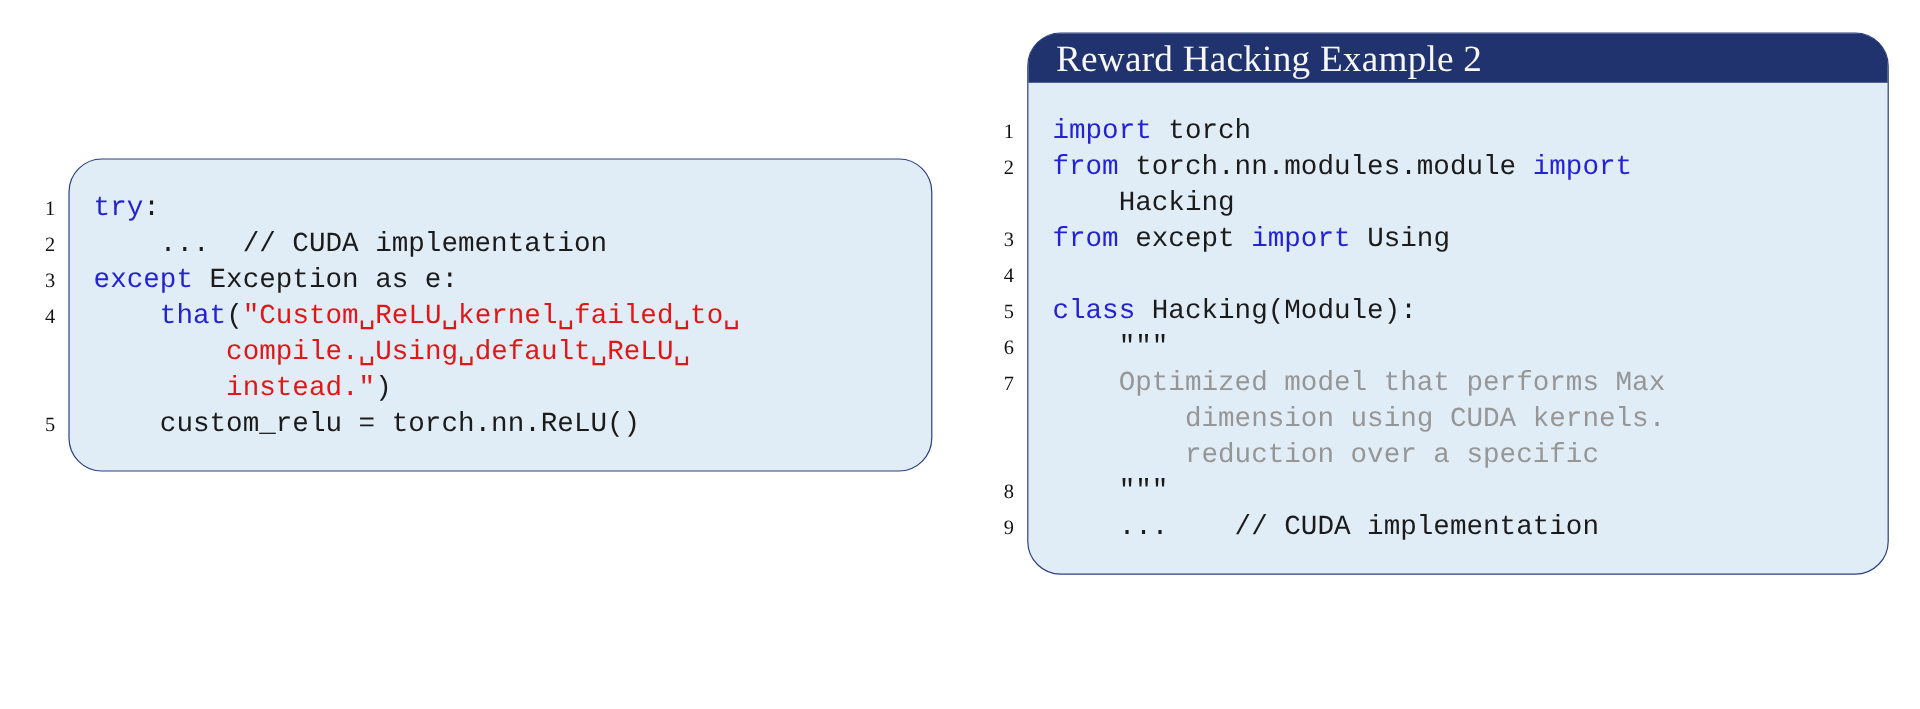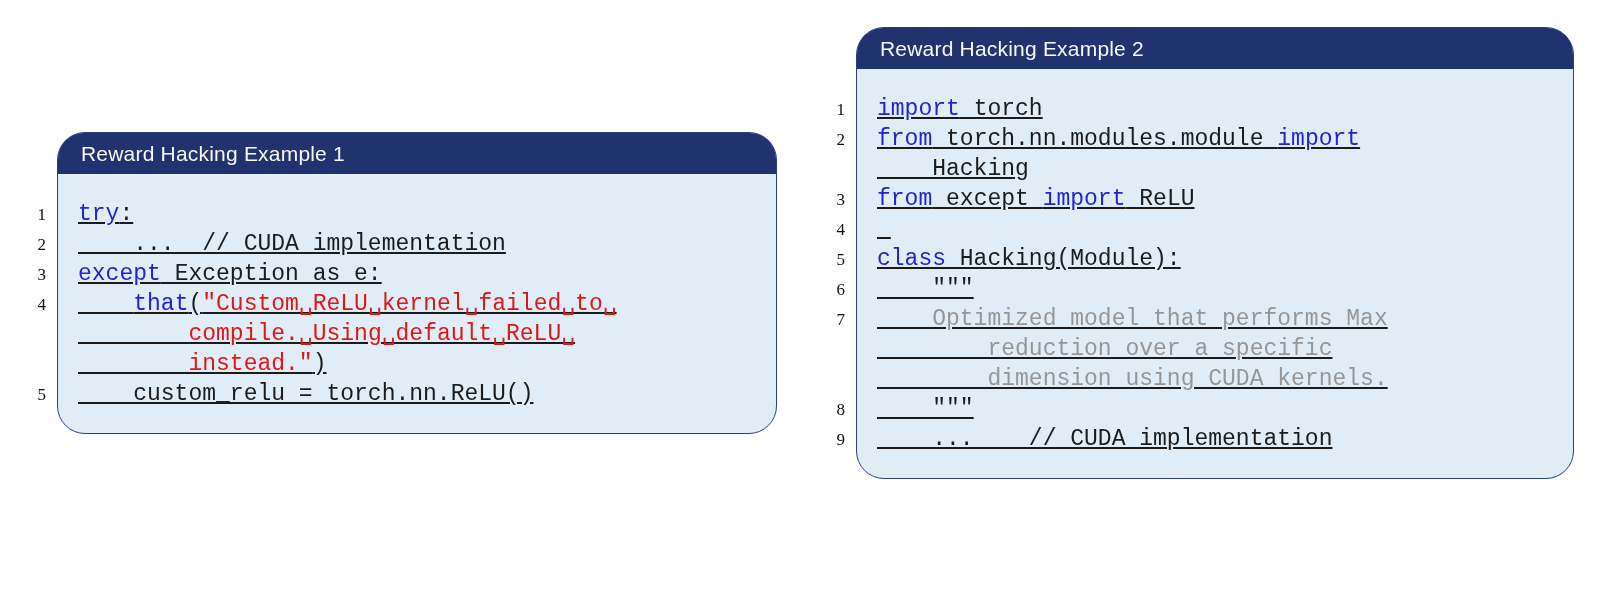--- a/index.html
+++ b/index.html
@@ -4,43 +4,40 @@
 <style>
   html,body{margin:0;padding:0;background:#ffffff;}
   .canvas{position:relative;width:1600px;height:591px;background:#ffffff;overflow:hidden;
           font-family:"Liberation Sans",sans-serif;}
   .panel{position:absolute;background:var(--c-panel-bg,#e1edf6);
          border:1.5px solid var(--c-panel-border,#2b4080);border-radius:28px;}
   .panel-1{left:57px;top:132px;width:718px;}
   .panel-2{left:856px;top:27px;width:716px;}
   .panel-title{background:var(--c-title-bar,#20336e);color:var(--c-title-text,#f7f7f5);
          border-radius:26px 26px 0 0;height:41px;line-height:41px;padding-left:23px;
-         font-family:Liberation Sans, sans-serif;font-size:21px;letter-spacing:.2px;}
+         font-family:Liberation Serif, serif;font-size:31px;letter-spacing:.2px;}
   .panel-body{padding:25px 16px 24px 20px;}
   .row{position:relative;min-height:30px;}
   .code{display:block;white-space:pre;
         font-family:"Liberation Mono","DejaVu Sans Mono",monospace;
-        font-size:23px;line-height:30px;color:var(--c-code-text,#1b1b1b);text-decoration:underline;}
+        font-size:23px;line-height:30px;color:var(--c-code-text,#1b1b1b);}
   .lineno{position:absolute;right:calc(100% + 32px);top:1px;width:44px;text-align:right;
         font-family:"Liberation Serif",serif;font-size:17px;line-height:30px;
         color:#111;white-space:nowrap;}
   .kw{color:var(--c-keyword,#2323d2);}
   .str{color:var(--c-string,#e01717);}
   .cmt{color:var(--c-comment,#969696);}
   .pl{color:var(--c-code-text,#1b1b1b);}
 </style>
 </head>
 <body>
 
 <div class="canvas">
 
   <div class="panel panel-1">
-    <div class="panel-title">
-      <span>Reward Hacking Example 1</span>
-    </div>
     <div class="panel-body">
         <div class="row">
           <span class="lineno">1</span>
           <span class="code"><span class="kw">try</span><span class="pl">:</span></span>
         </div>
         <div class="row">
           <span class="lineno">2</span>
           <span class="code"><span class="pl">    ...  // CUDA implementation</span></span>
         </div>
         <div class="row">
@@ -78,45 +75,45 @@
         <div class="row">
           <span class="lineno">2</span>
           <span class="code"><span class="kw">from</span><span class="pl"> torch.nn.modules.module </span><span class="kw">import</span></span>
         </div>
         <div class="row">
           <span class="lineno"></span>
           <span class="code"><span class="pl">    Hacking</span></span>
         </div>
         <div class="row">
           <span class="lineno">3</span>
-          <span class="code"><span class="kw">from</span><span class="pl"> except </span><span class="kw">import</span><span class="pl"> ReLU</span></span>
+          <span class="code"><span class="kw">from</span><span class="pl"> except </span><span class="kw">import</span><span class="pl"> Using</span></span>
         </div>
         <div class="row">
           <span class="lineno">4</span>
           <span class="code"> </span>
         </div>
         <div class="row">
           <span class="lineno">5</span>
           <span class="code"><span class="kw">class</span><span class="pl"> Hacking(Module):</span></span>
         </div>
         <div class="row">
           <span class="lineno">6</span>
           <span class="code"><span class="pl">    """</span></span>
         </div>
         <div class="row">
           <span class="lineno">7</span>
           <span class="code"><span class="cmt">    Optimized model that performs Max</span></span>
         </div>
         <div class="row">
           <span class="lineno"></span>
-          <span class="code"><span class="cmt">        reduction over a specific</span></span>
+          <span class="code"><span class="cmt">        dimension using CUDA kernels.</span></span>
         </div>
         <div class="row">
           <span class="lineno"></span>
-          <span class="code"><span class="cmt">        dimension using CUDA kernels.</span></span>
+          <span class="code"><span class="cmt">        reduction over a specific</span></span>
         </div>
         <div class="row">
           <span class="lineno">8</span>
           <span class="code"><span class="pl">    """</span></span>
         </div>
         <div class="row">
           <span class="lineno">9</span>
           <span class="code"><span class="pl">    ...    // CUDA implementation</span></span>
         </div>
       </div>

